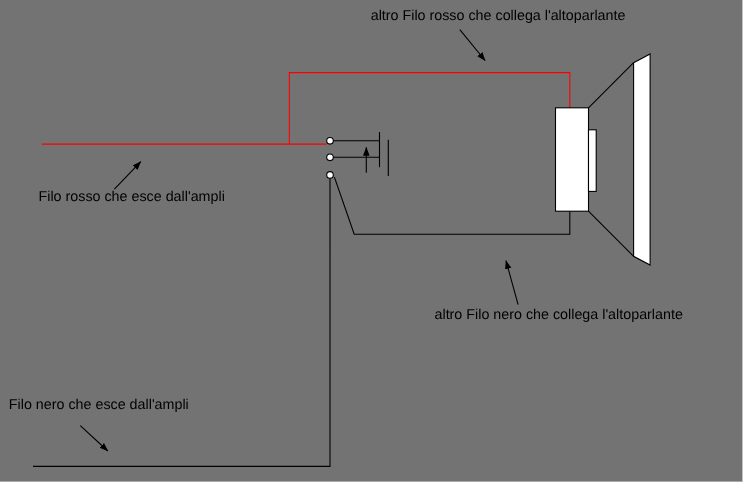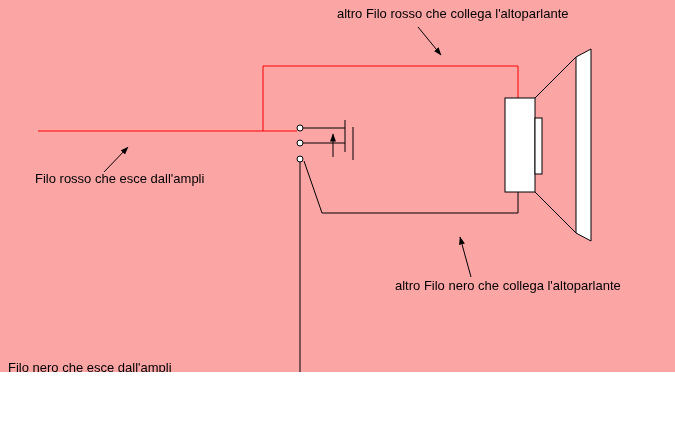--- a/index.html
+++ b/index.html
@@ -4,22 +4,22 @@
 <style>
   html, body {
     margin: 0;
     padding: 0;
     background: #ffffff;
     font-family: "Liberation Sans", sans-serif;
   }
   .stage {
     position: relative;
     width: 675px;
-    height: 372px;
-    background: #fca5a5;
+    height: 438px;
+    background: #737373;
     overflow: hidden;
     text-decoration: underline;
   }
   svg { display: block; }
   .diagram-label {
     font-family: "Liberation Sans", sans-serif;
     font-size: 13px;
     fill: #000000;
   }
   .wire { fill: none; stroke-width: 1; }

